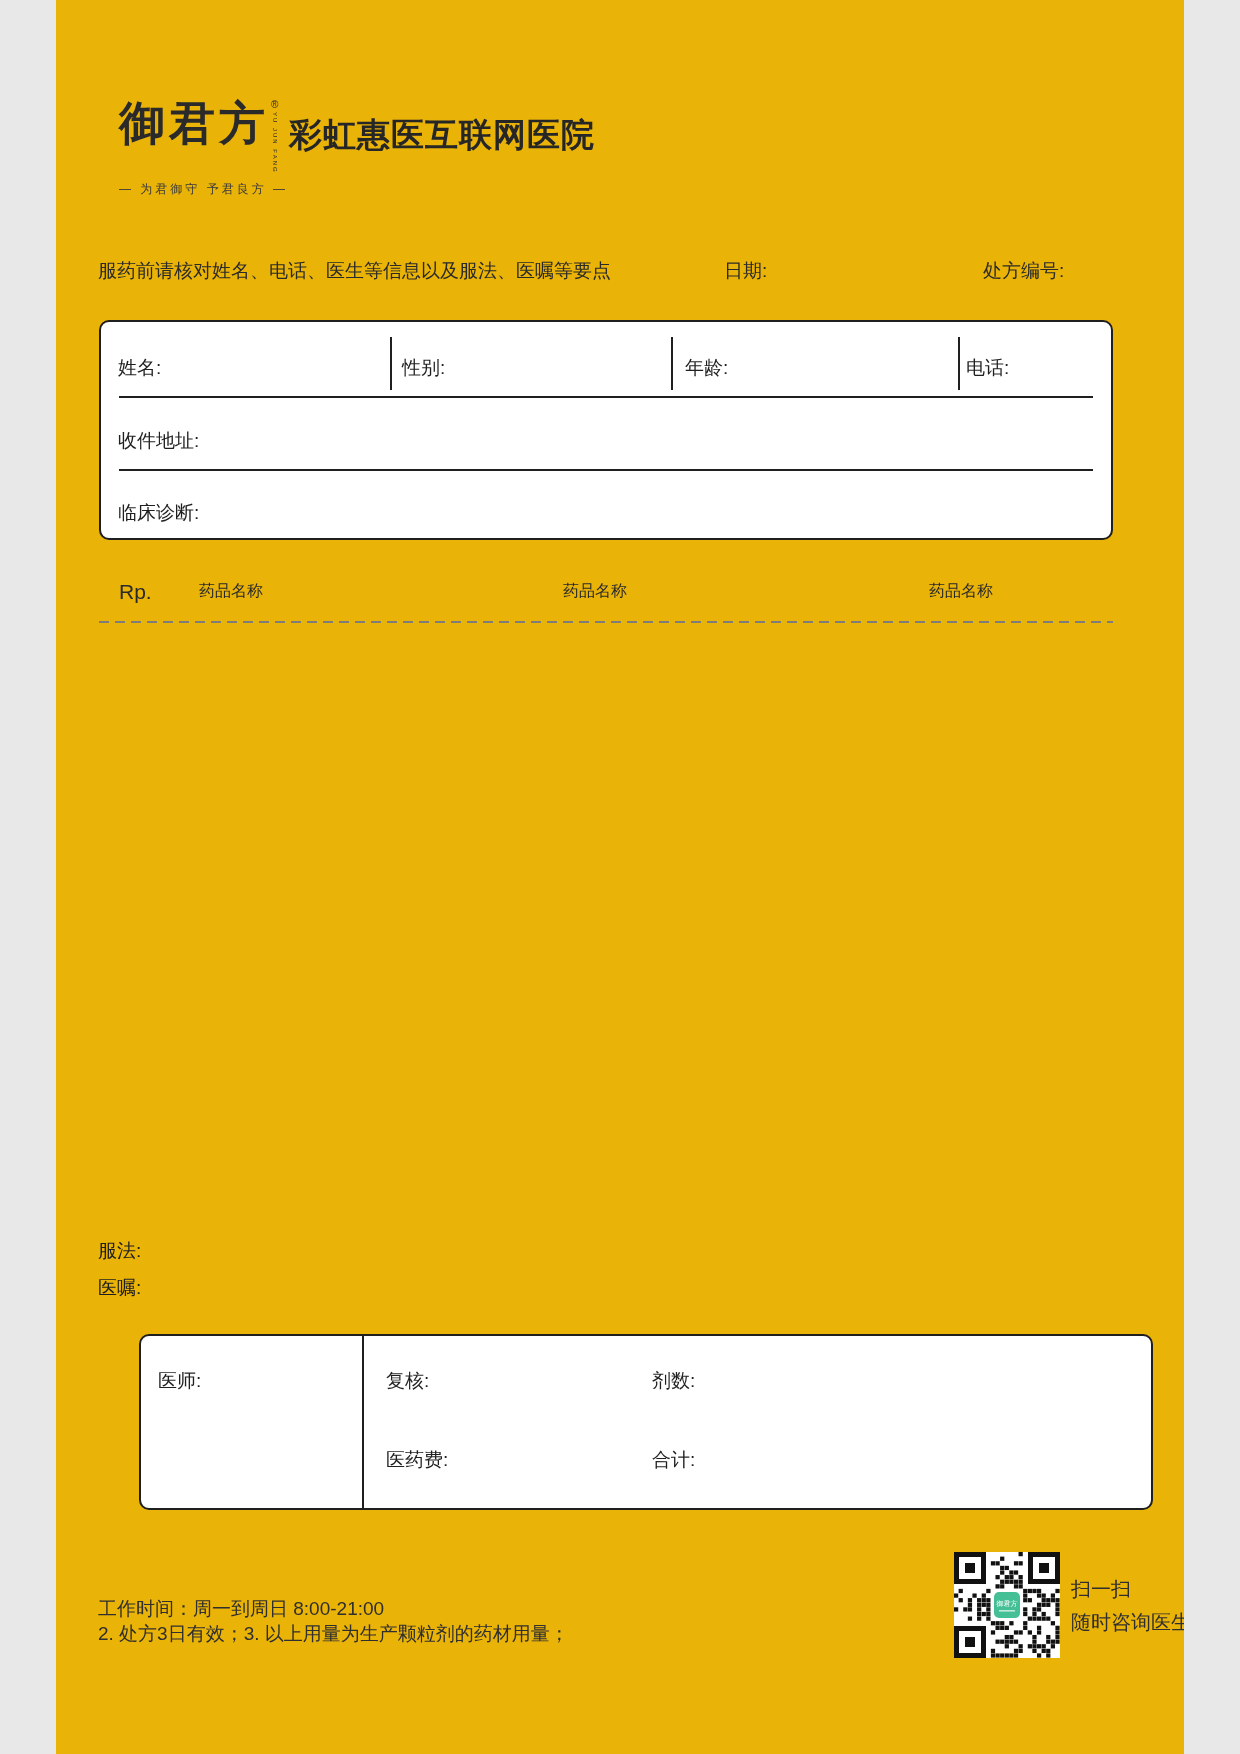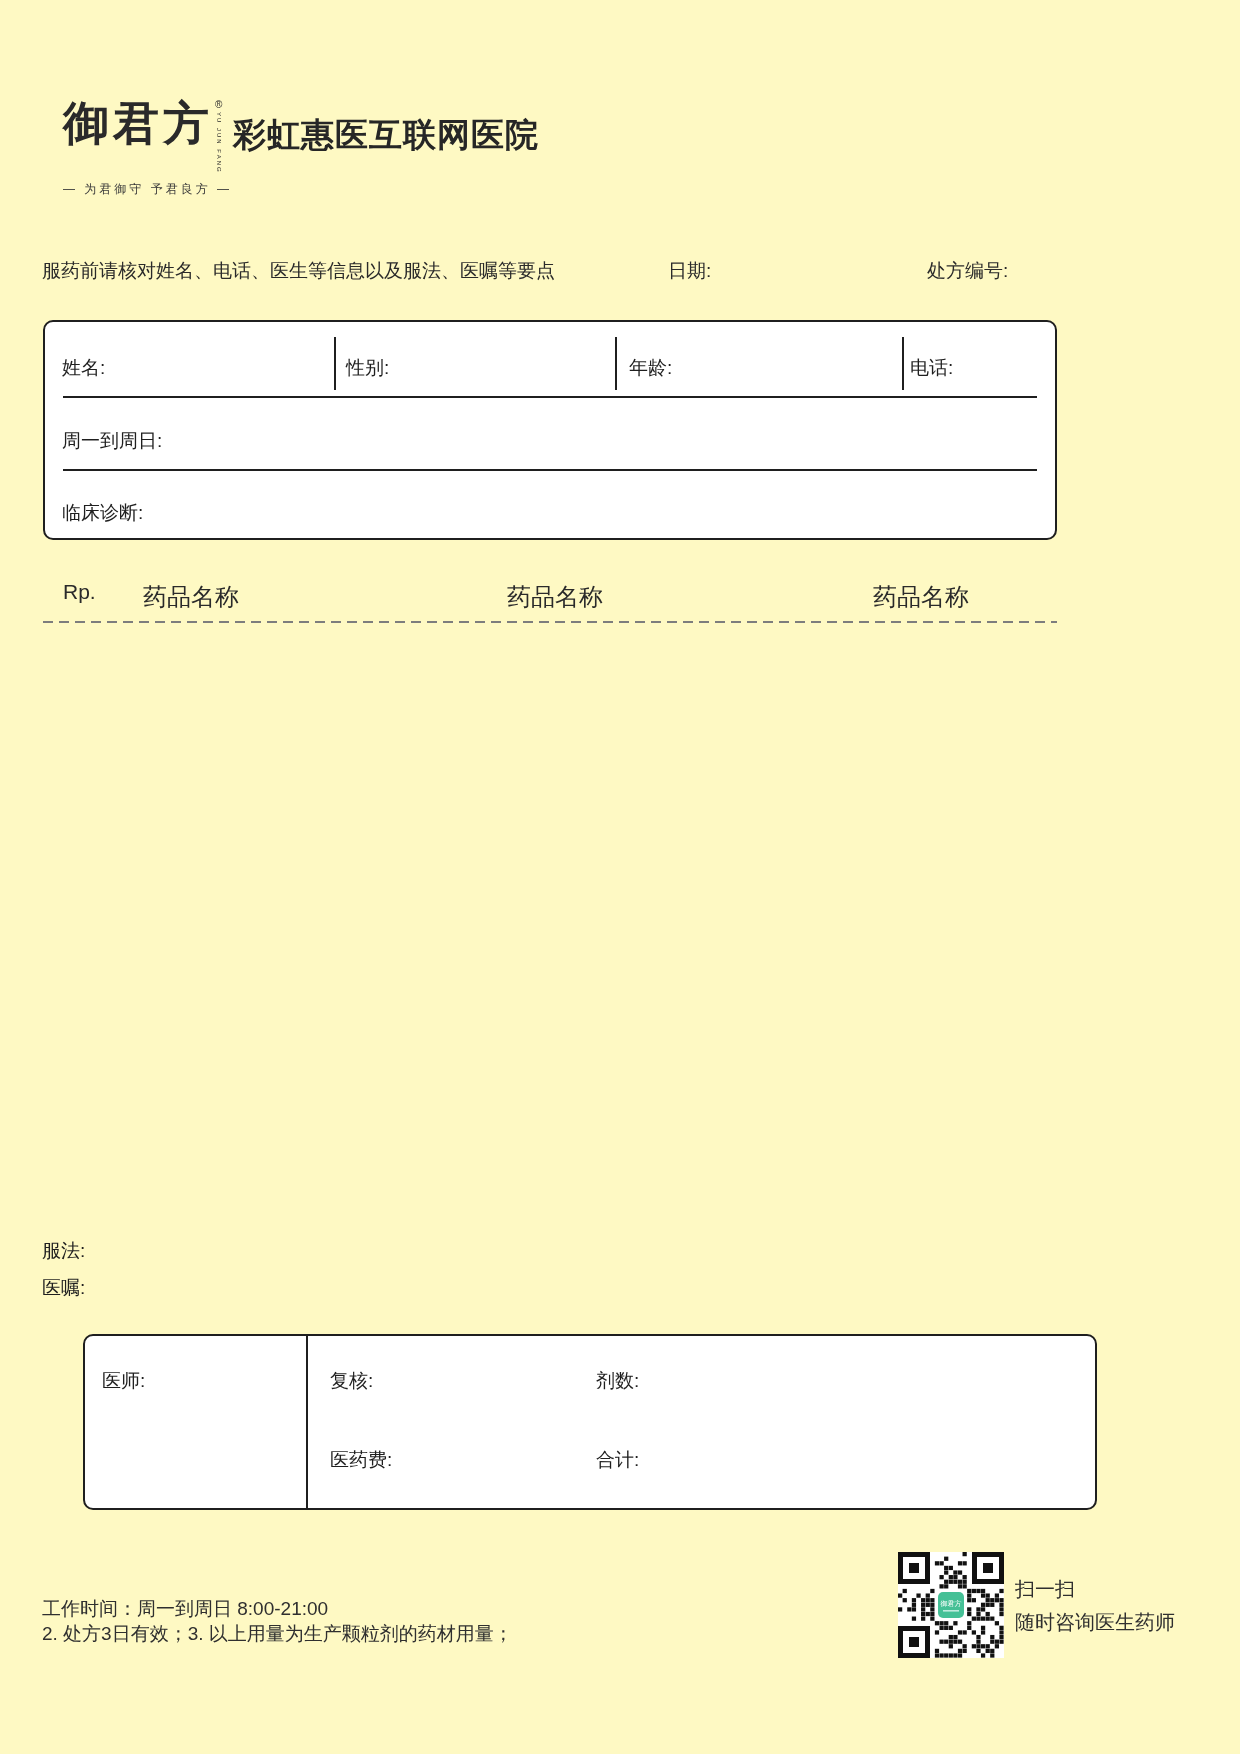--- a/index.html
+++ b/index.html
@@ -1,18 +1,18 @@
 <!DOCTYPE html>
 <html><head>
 <meta charset="utf-8">
 <style>
   * { margin:0; padding:0; box-sizing:border-box; }
   html,body { background:#e8e8e8; }
   .page {
-    position:relative; width:1240px; height:1754px; background:#fef9c3;
+    position:relative; width:1128px; height:1754px; background:#eab308;
     font-family:"Liberation Sans", sans-serif; color:#222; overflow:hidden;
     margin:0 auto;
   }
   .abs { position:absolute; }
 
   
   .logo-text {
     font-family:"DejaVu Serif", serif; font-weight:bold;
     font-size:46px; color:#2a2a2a; letter-spacing:4px; line-height:1;
   }
@@ -39,21 +39,21 @@
   }
   .hline {
     position:absolute; left:18px; right:18px; height:0;
     border-top:2px solid #1f1f1f;
   }
   .vsep { position:absolute; width:0; border-left:2px solid #1f1f1f; }
   .field-label { position:absolute; font-size:19px; color:#1f1f1f; white-space:nowrap; }
 
   
   .rp-label { font-size:21px; color:#2a2a2a; }
-  .drug-col { font-size:24px; color:#2a2a2a; }
+  .drug-col { font-size:16px; color:#2a2a2a; }
   .dashed-sep {
     position:absolute; height:2px;
     background:repeating-linear-gradient(90deg,#7d7d7d 0 10px,transparent 10px 16px);
   }
 
   
   .footer-line { font-size:19px; color:#2f2f2f; white-space:nowrap; }
   .scan-text { font-size:20px; color:#2f2f2f; white-space:nowrap; }
 </style>
 </head>
@@ -85,21 +85,21 @@
 
     <div class="vsep" style="left:289px; top:15px; height:53px;"></div>
     <div class="vsep" style="left:570px; top:15px; height:53px;"></div>
     <div class="vsep" style="left:857px; top:15px; height:53px;"></div>
 
     <span class="field-label" style="left:17px; top:33px;">姓名:</span>
     <span class="field-label" style="left:301px; top:33px;">性别:</span>
     <span class="field-label" style="left:584px; top:33px;">年龄:</span>
     <span class="field-label" style="left:865px; top:33px;">电话:</span>
 
-    <span class="field-label" style="left:17px; top:106px;">周一到周日:</span>
+    <span class="field-label" style="left:17px; top:106px;">收件地址:</span>
 
     <span class="field-label" style="left:17px; top:178px;">临床诊断:</span>
   </div>
 
   <div class="abs rp-label" style="left:63px; top:580px;">Rp.</div>
   <div class="abs drug-col" style="left:143px; top:581px;">药品名称</div>
   <div class="abs drug-col" style="left:507px; top:581px;">药品名称</div>
   <div class="abs drug-col" style="left:873px; top:581px;">药品名称</div>
 
   <div class="dashed-sep" style="left:43px; top:621px; width:1014px;"></div>

